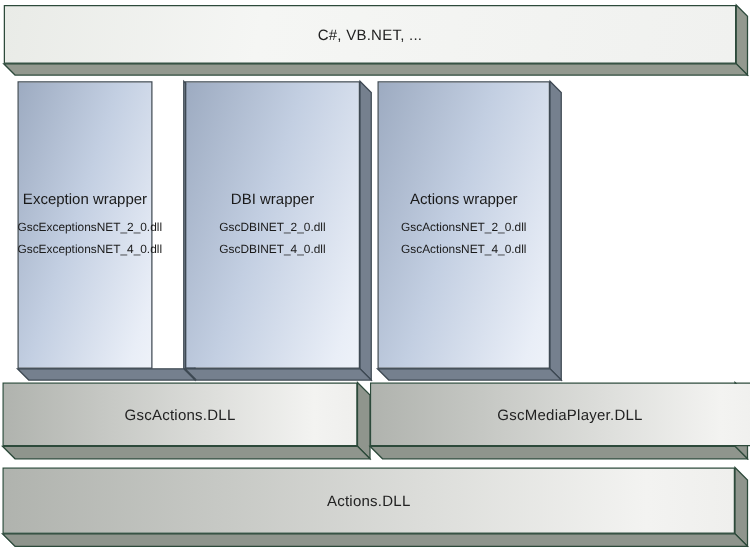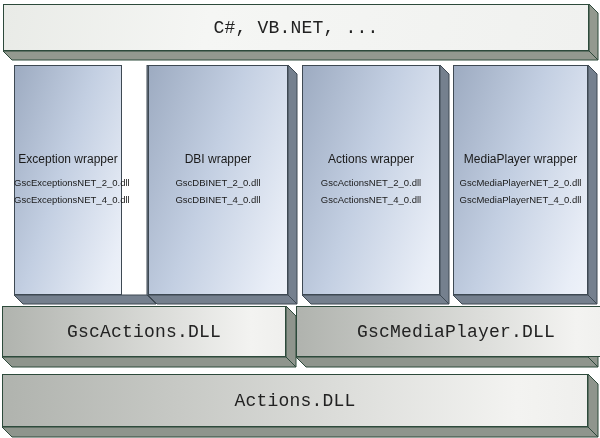--- a/index.html
+++ b/index.html
@@ -51,25 +51,24 @@
     --edge: #2d4a3b;
   }
   .slab.blue {
     --fill: linear-gradient(108deg, #9dabc1 0%, #c3cfe2 45%, #e9eef7 90%, #eef2f9 100%);
     --side: #75808e;
     --edge: #3e4953;
   }
 
   
   .bar-label {
-    font-size: 18px;
+    font-size: 12px;
     color: #222222;
     letter-spacing: 0.2px;
     white-space: nowrap;
-    font-family: Liberation Mono, monospace;
   }
 
   .wrapper-content {
     position: absolute;
     left: 0; right: 0;
     top: 87px;
     z-index: 2;
     text-align: center;
   }
   .wrapper-title {
@@ -133,32 +132,20 @@
         <polygon points="0,230 138,230 147,239 9,239"></polygon>
       </svg>
     <div class="face"></div>
     <div class="wrapper-content">
       <div class="wrapper-title">Actions wrapper</div>
       <div class="wrapper-dll">GscActionsNET_2_0.dll</div>
       <div class="wrapper-dll">GscActionsNET_4_0.dll</div>
     </div>
   </div>
 
-  <div class="slab blue" style="left:453px; top:65px; width:135px; height:230px; --d:9;">
-      <svg class="sides" width="144" height="239">
-        <polygon points="135,0 144,9 144,239 135,230"></polygon>
-        <polygon points="0,230 135,230 144,239 9,239"></polygon>
-      </svg>
-    <div class="face"></div>
-    <div class="wrapper-content">
-      <div class="wrapper-title">MediaPlayer wrapper</div>
-      <div class="wrapper-dll">GscMediaPlayerNET_2_0.dll</div>
-      <div class="wrapper-dll">GscMediaPlayerNET_4_0.dll</div>
-    </div>
-  </div>
 
   <div class="slab gray" style="left:2px; top:306px; width:284px; height:51px;border-radius:25px; --d:10;">
       <svg class="sides" width="294" height="61">
         <polygon points="284,0 294,10 294,61 284,51"></polygon>
         <polygon points="0,51 284,51 294,61 10,61"></polygon>
       </svg>
     <div class="face">
       <span class="bar-label">GscActions.DLL</span>
     </div>
   </div>

